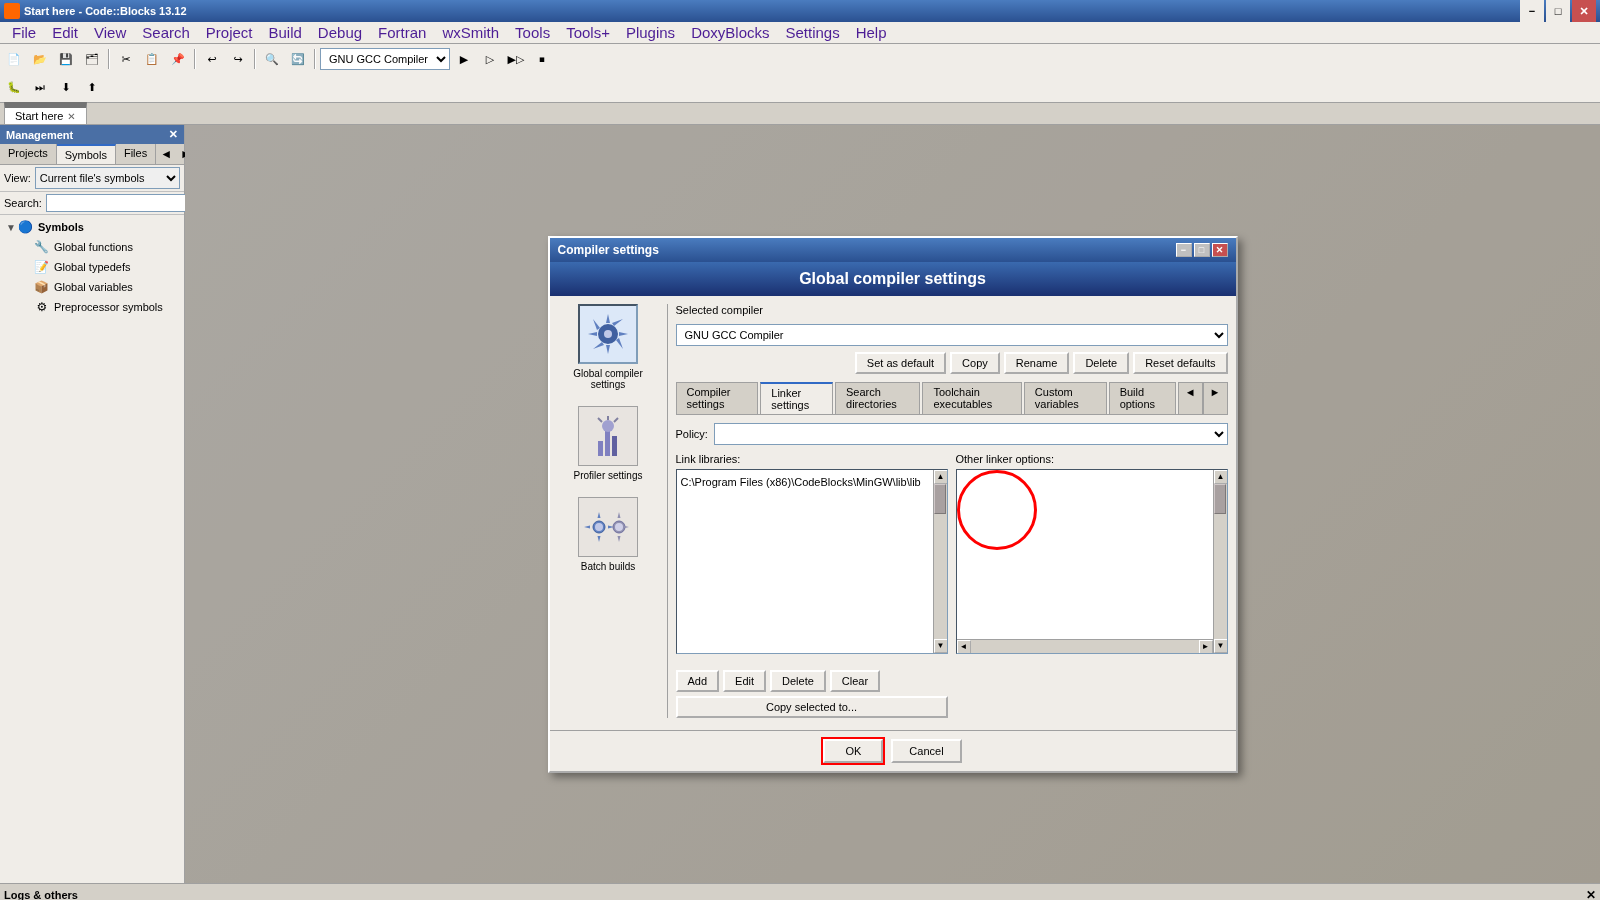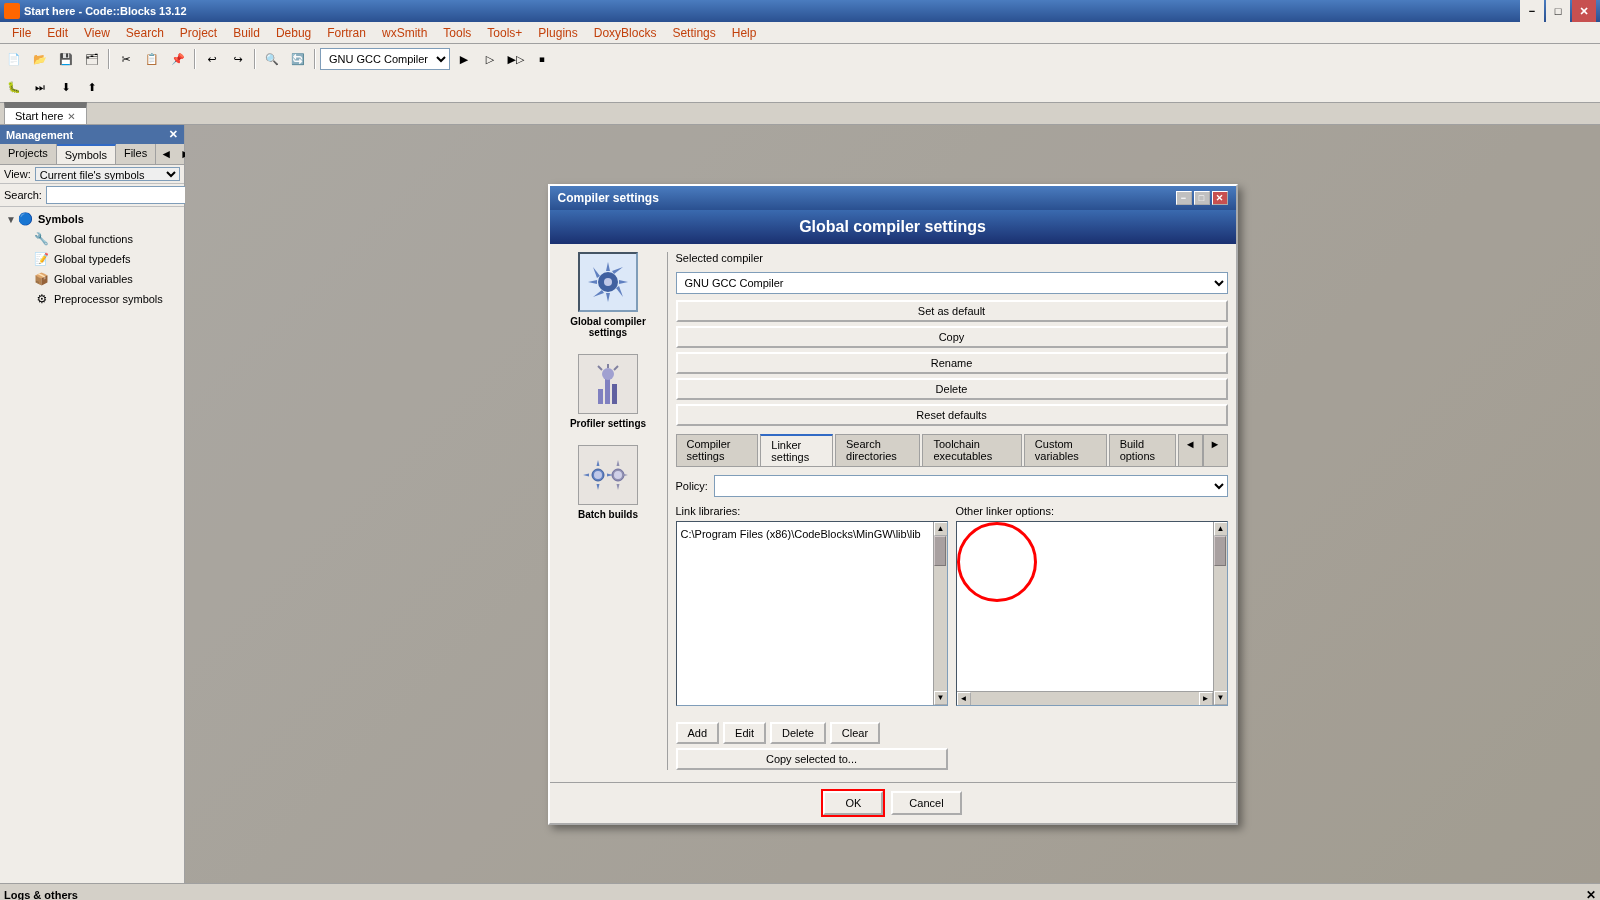--- a/index.html
+++ b/index.html
@@ -53,22 +53,22 @@
       height: 22px;
       background: #f0ede8;
       border-bottom: 1px solid #a0a0a0;
       display: flex;
       align-items: center;
       padding: 0 4px;
     }
     .menu-item {
       padding: 2px 8px;
       cursor: pointer;
-      font-size: 12px;
-      color: #c2410c;
+      font-size: 15px;
+      color: #4c1d95;
     }
 
     
     .toolbar-area {
       background: #f0ede8;
       border-bottom: 1px solid #a0a0a0;
       padding: 2px;
       display: flex;
       flex-direction: column;
       gap: 2px;
@@ -318,21 +318,20 @@
       width: 60px; height: 60px;
       background: #e8e4e0;
       border: 1px solid #a0a0a0;
       display: flex; align-items: center; justify-content: center;
       font-size: 32px;
     }
     .sidebar-label {
       font-size: 10px;
       text-align: center;
       color: #000;
-      font-weight: bold;
     }
 
     
     .dialog-content {
       flex: 1;
     }
 
     
     .compiler-select-row {
       display: flex;
@@ -351,21 +350,20 @@
       background: white;
       font-size: 11px;
       padding: 0 4px;
     }
 
     .compiler-action-row {
       display: flex;
       gap: 4px;
       margin-bottom: 8px;
       justify-content: flex-end;
-      flex-direction: column;
     }
 
     
     .dialog-tabs {
       display: flex;
       border-bottom: 1px solid #a0a0a0;
       margin-bottom: 8px;
     }
     .dialog-tab {
       padding: 3px 10px;
@@ -632,21 +630,21 @@
     </div>
     <div class="panel-tabs">
       <div class="panel-tab">Projects</div>
       <div class="panel-tab active">Symbols</div>
       <div class="panel-tab">Files</div>
       <div style="margin-left:auto; padding: 3px 4px; cursor:pointer;">◄</div>
       <div style="padding: 3px 4px; cursor:pointer;">►</div>
     </div>
     <div class="panel-controls">
       <span class="panel-search-label">View:</span>
-      <select style="font-size:11px; border: 1px solid #7f9db9; height:14px; flex:1;">
+      <select style="font-size:11px; border: 1px solid #7f9db9; height:22px; flex:1;">
         <option>Current file's symbols</option>
       </select>
     </div>
     <div class="panel-controls">
       <span class="panel-search-label">Search:</span>
       <input class="panel-search-input" type="text" style="">
       <span style="font-size:12px;cursor:pointer;">▼</span>
     </div>
     <div class="tree-area">
       <div class="tree-item root">

